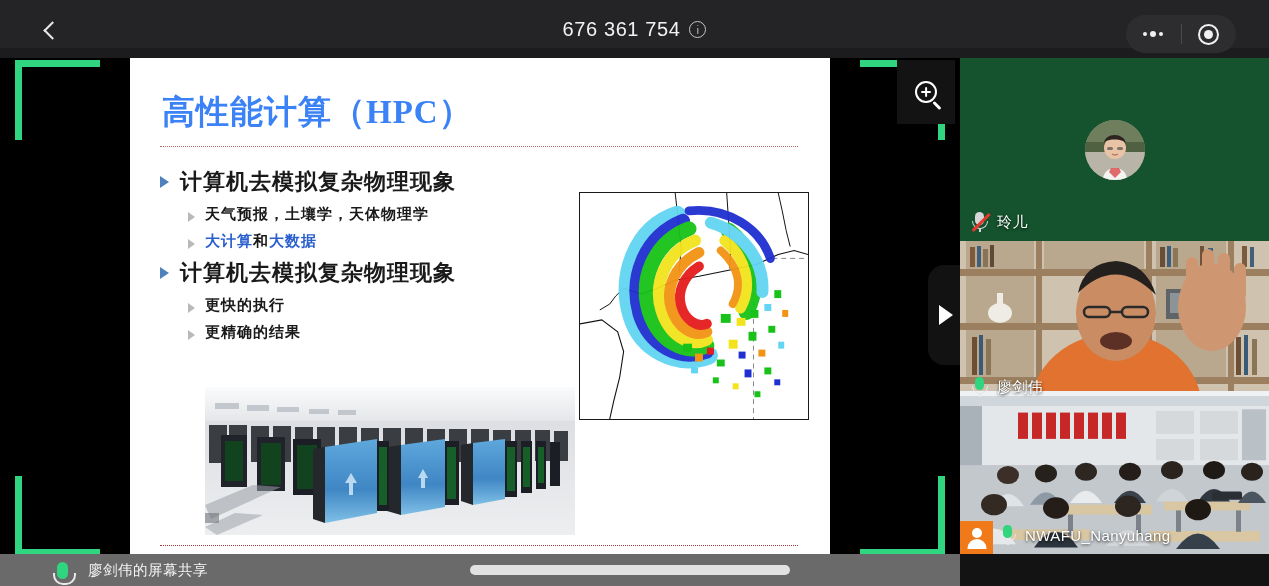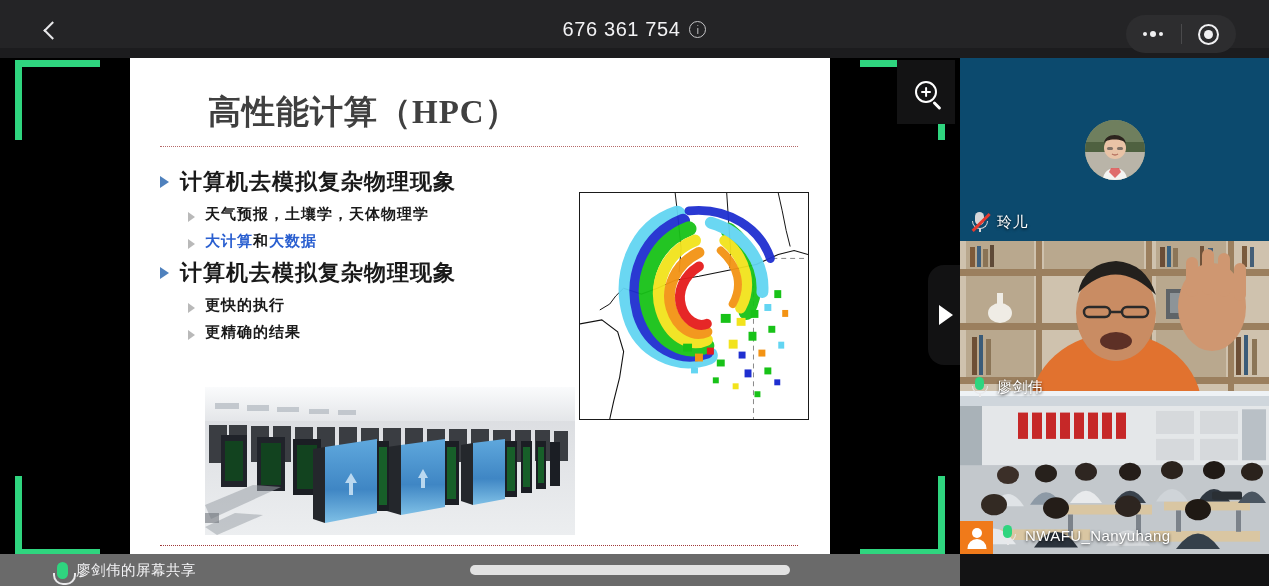--- a/index.html
+++ b/index.html
@@ -132,24 +132,23 @@
   .slide {
     position: absolute; left: 130px; top: 0px;
     width: 700px; height: 500px;
     background: #ffffff;
     overflow: hidden;
   }
   .slide-title {
     position: absolute; left: 32px; top: 32px;
     font-family: "Liberation Serif", "DejaVu Serif", serif;
     font-size: 33px; font-weight: bold;
-    color: #404040;
+    color: #3b82f6;
     letter-spacing: 1px;
     white-space: nowrap;
-    margin-left: 46px;
   }
   .title-rule {
     position: absolute; left: 30px; top: 88px;
     width: 638px; height: 0;
     border-top: 1.5px dotted #b56a6a;
   }
   .bullets {
     position: absolute; left: 30px; top: 102px;
     width: 520px;
   }
@@ -266,21 +265,21 @@
 
   
   .bottombar {
     position: absolute; left: 0; top: 554px;
     width: 960px; height: 32px;
     background: #6a6a6a;
     display: flex; align-items: center;
     z-index: 30;
   }
   .share-label {
-    display: flex; align-items: center; gap: 4px;
+    display: flex; align-items: center; gap: 16px;
     margin-left: 52px;
   }
   .mic-green {
     position: relative;
     width: 11px; height: 17px;
     background: #2fd57f;
     border-radius: 6px;
     flex: 0 0 auto;
   }
   .mic-green::after {
@@ -310,21 +309,21 @@
 
   
   .rail {
     position: absolute; left: 960px; top: 58px;
     width: 309px; height: 528px;
     background: #131314;
     overflow: hidden;
     z-index: 35;
   }
   .tile { position: relative; width: 309px; overflow: hidden; }
-  .tile-1 { height: 183px; background: #0c4a6e; }
+  .tile-1 { height: 183px; background: #14532d; }
   .tile-2 { height: 165px; padding-left: 12px; }
   .tile-3 { height: 148px; }
 
   .avatar {
     position: absolute; left: 50%; top: 50%;
     transform: translate(-50%, -50%);
     width: 60px; height: 60px;
     border-radius: 50%;
     overflow: hidden;
   }

